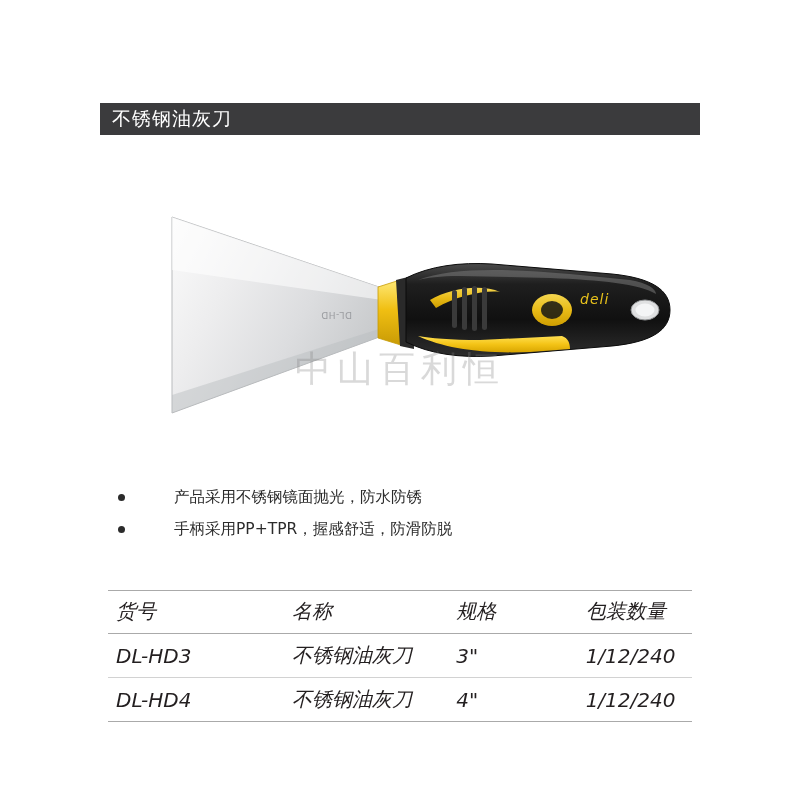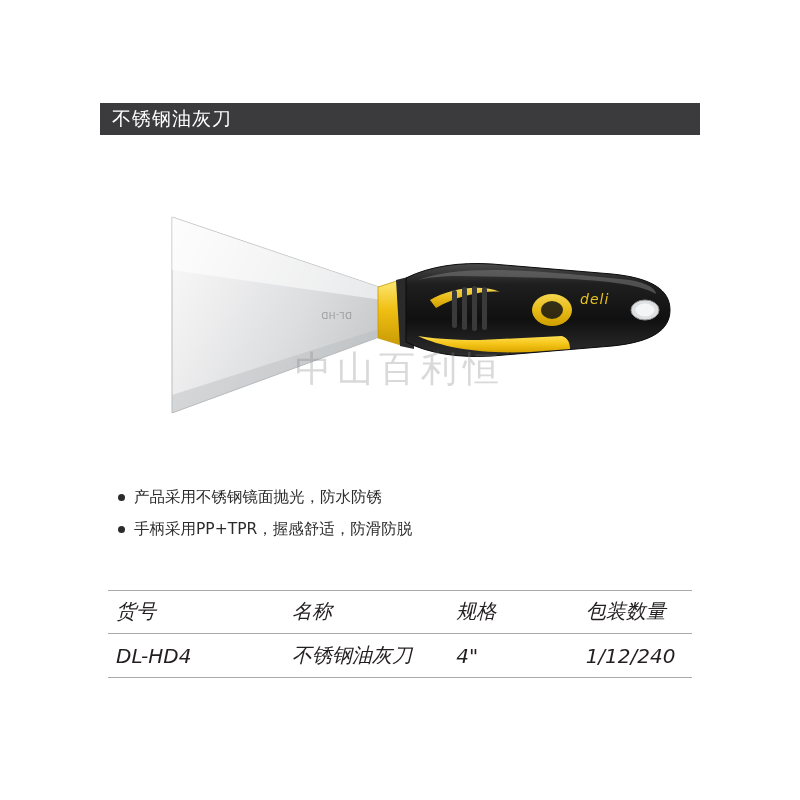--- a/index.html
+++ b/index.html
@@ -73,20 +73,21 @@
     top: 487px;
     width: 560px;
   }
   .feature {
     display: flex;
     align-items: flex-start;
     margin-bottom: 11px;
     font-size: 15.5px;
     color: #2b2b2b;
     font-family: "DejaVu Sans", "Liberation Sans", sans-serif;
+    gap: 40px;
   }
   .bullet {
     width: 7px;
     height: 7px;
     border-radius: 50%;
     background: #2b2b2b;
     margin-top: 7px;
     margin-right: 9px;
     flex: 0 0 auto;
   }
@@ -224,20 +225,26 @@
     <thead>
       <tr>
         <th class="col-code">货号</th>
         <th class="col-name">名称</th>
         <th class="col-spec">规格</th>
         <th class="col-pack">包装数量</th>
       </tr>
     </thead>
     <tbody>
       <tr>
+        <td>DL-HD3</td>
+        <td>不锈钢油灰刀</td>
+        <td>3"</td>
+        <td>1/12/240</td>
+      </tr>
+      <tr>
         <td>DL-HD4</td>
         <td>不锈钢油灰刀</td>
         <td>4"</td>
         <td>1/12/240</td>
       </tr>
     </tbody>
   </table>
 
 </div>
 

